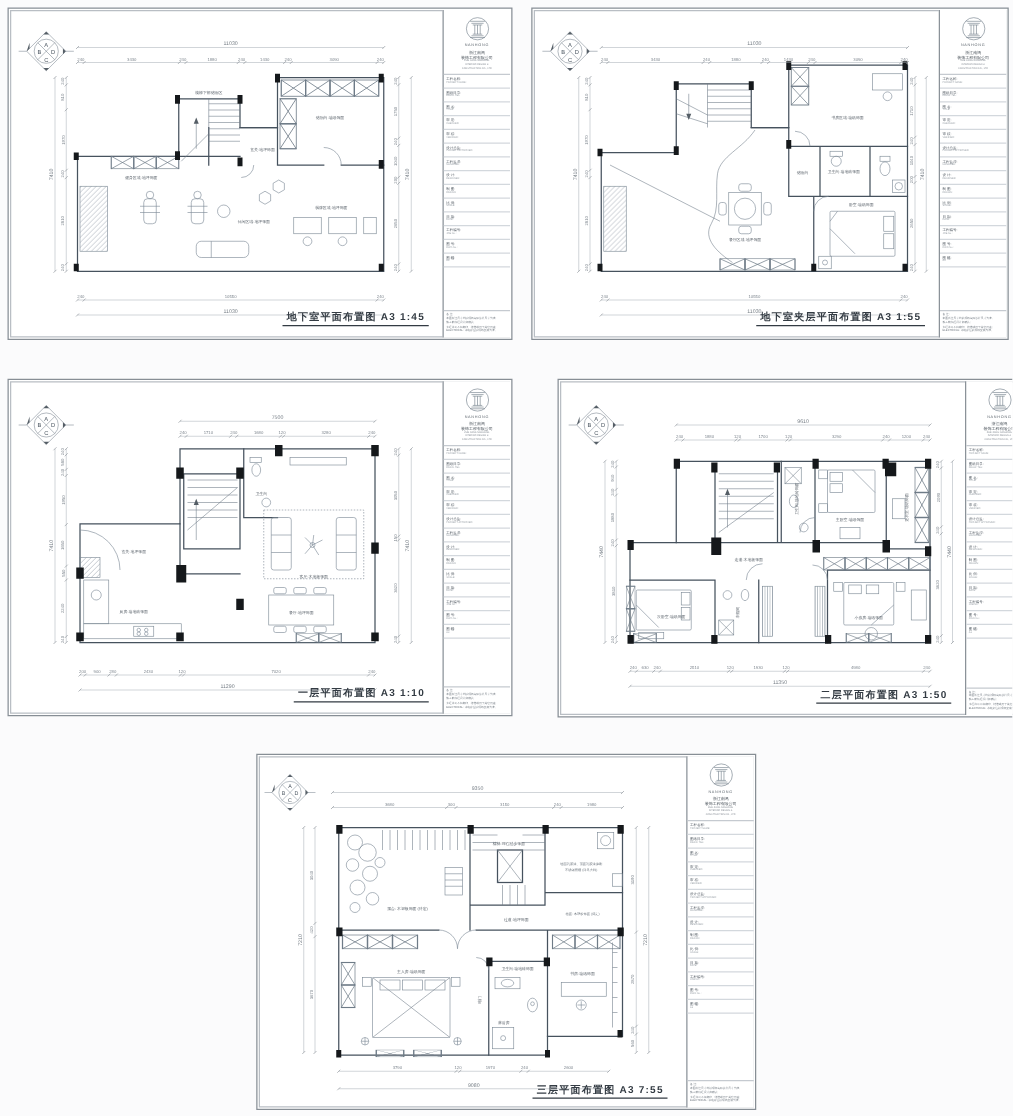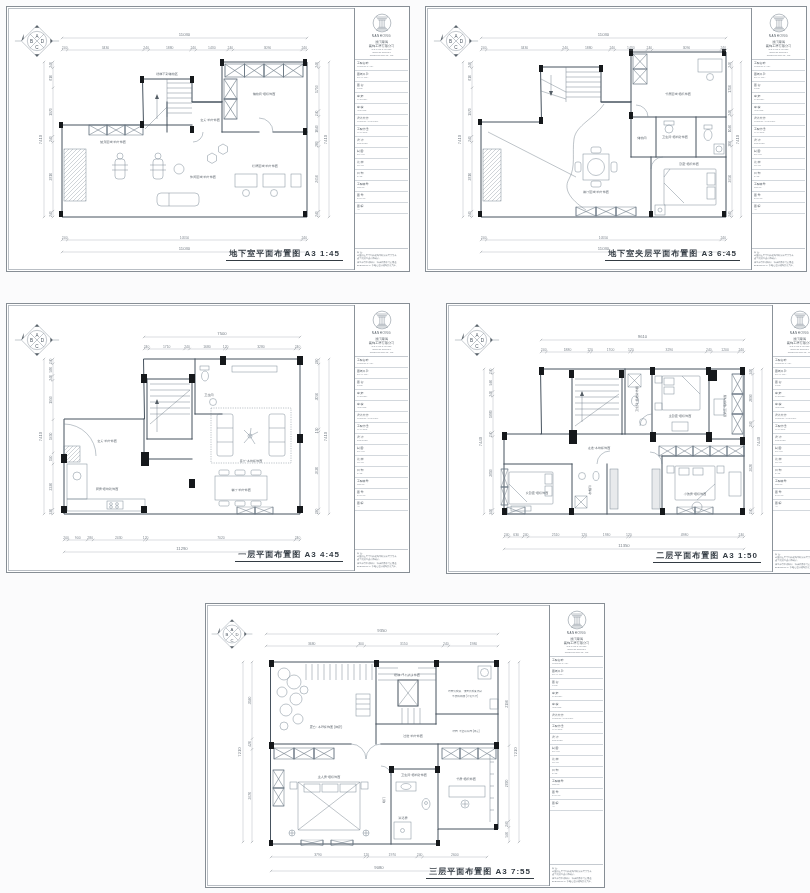--- a/index.html
+++ b/index.html
@@ -456,21 +456,21 @@
           <span class="fe">A3</span>
         </div>
         <div class="tb-notes">
           <div>备 注:</div>
           <div>本图所注尺寸均以现场实际放样尺寸为准,</div>
           <div>施工前须经设计师确认;</div>
           <div>未经许可不得翻印、转借或用于其它用途;</div>
           <div>ELECTRICAL: 水电定位以现场交底为准。</div>
         </div>
       </div>
-    <div class="stitle">地下室夹层平面布置图 A3 6:45</div>
+    <div class="stitle">地下室夹层平面布置图 A3 1:55</div>
   </div>
 
   <div class="sheet" style="left:6px;top:303px;width:404px;height:270px">
     <svg class="plan" width="346" height="270" viewBox="0 0 346 270">
       <use href="#cmp" transform="translate(30,36) scale(0.92)"></use>
       <g>
         <path class="w" d="M137,55H293V210H57V115H137Z"></path>
         <path class="w" d="M140,75H185M140,75V135M185,75V135M140,135H185M188,55V110M188,110H215M137,115V155M137,155H185"></path>
       </g>
       <g class="t">
@@ -653,21 +653,21 @@
           <span class="fe">A3</span>
         </div>
         <div class="tb-notes">
           <div>备 注:</div>
           <div>本图所注尺寸均以现场实际放样尺寸为准,</div>
           <div>施工前须经设计师确认;</div>
           <div>未经许可不得翻印、转借或用于其它用途;</div>
           <div>ELECTRICAL: 水电定位以现场交底为准。</div>
         </div>
       </div>
-    <div class="stitle">一层平面布置图 A3 4:45</div>
+    <div class="stitle">一层平面布置图 A3 1:10</div>
   </div>
 
   <div class="sheet" style="left:446px;top:303px;width:382px;height:271px">
     <svg class="plan" width="324" height="271" viewBox="0 0 324 271">
       <use href="#cmp" transform="translate(30,36) scale(0.92)"></use>
       <g>
         <path class="w" d="M94,65H297V210H57V130H94Z"></path>
         <path class="w" d="M125,70V130M175,70V130M125,130H175M178,65V130M205,65V130M262,65V135M262,135H297M94,130H125M175,130H262M57,160H125M125,160V210M160,160V210M215,152V210M215,152H297"></path>
       </g>
       <g class="t">

